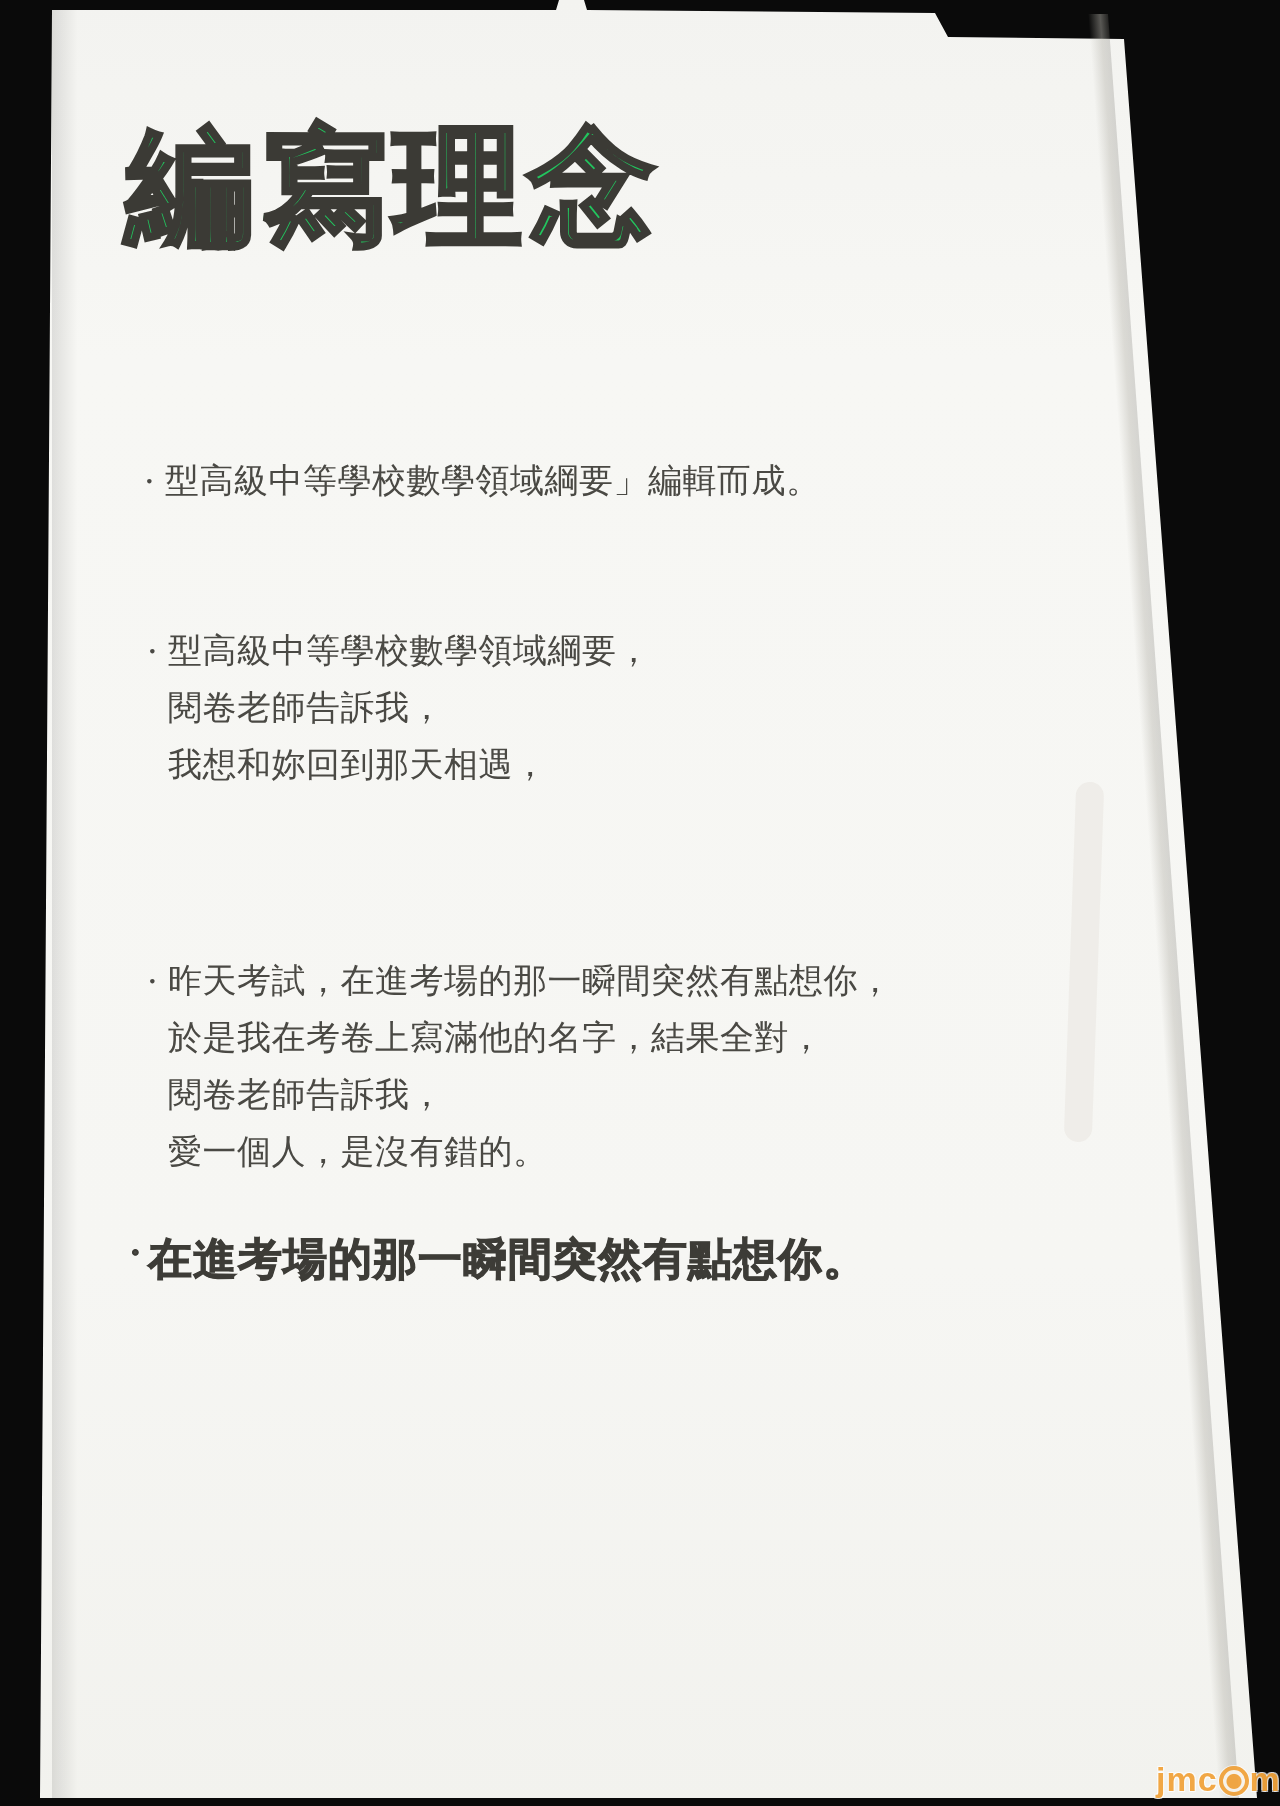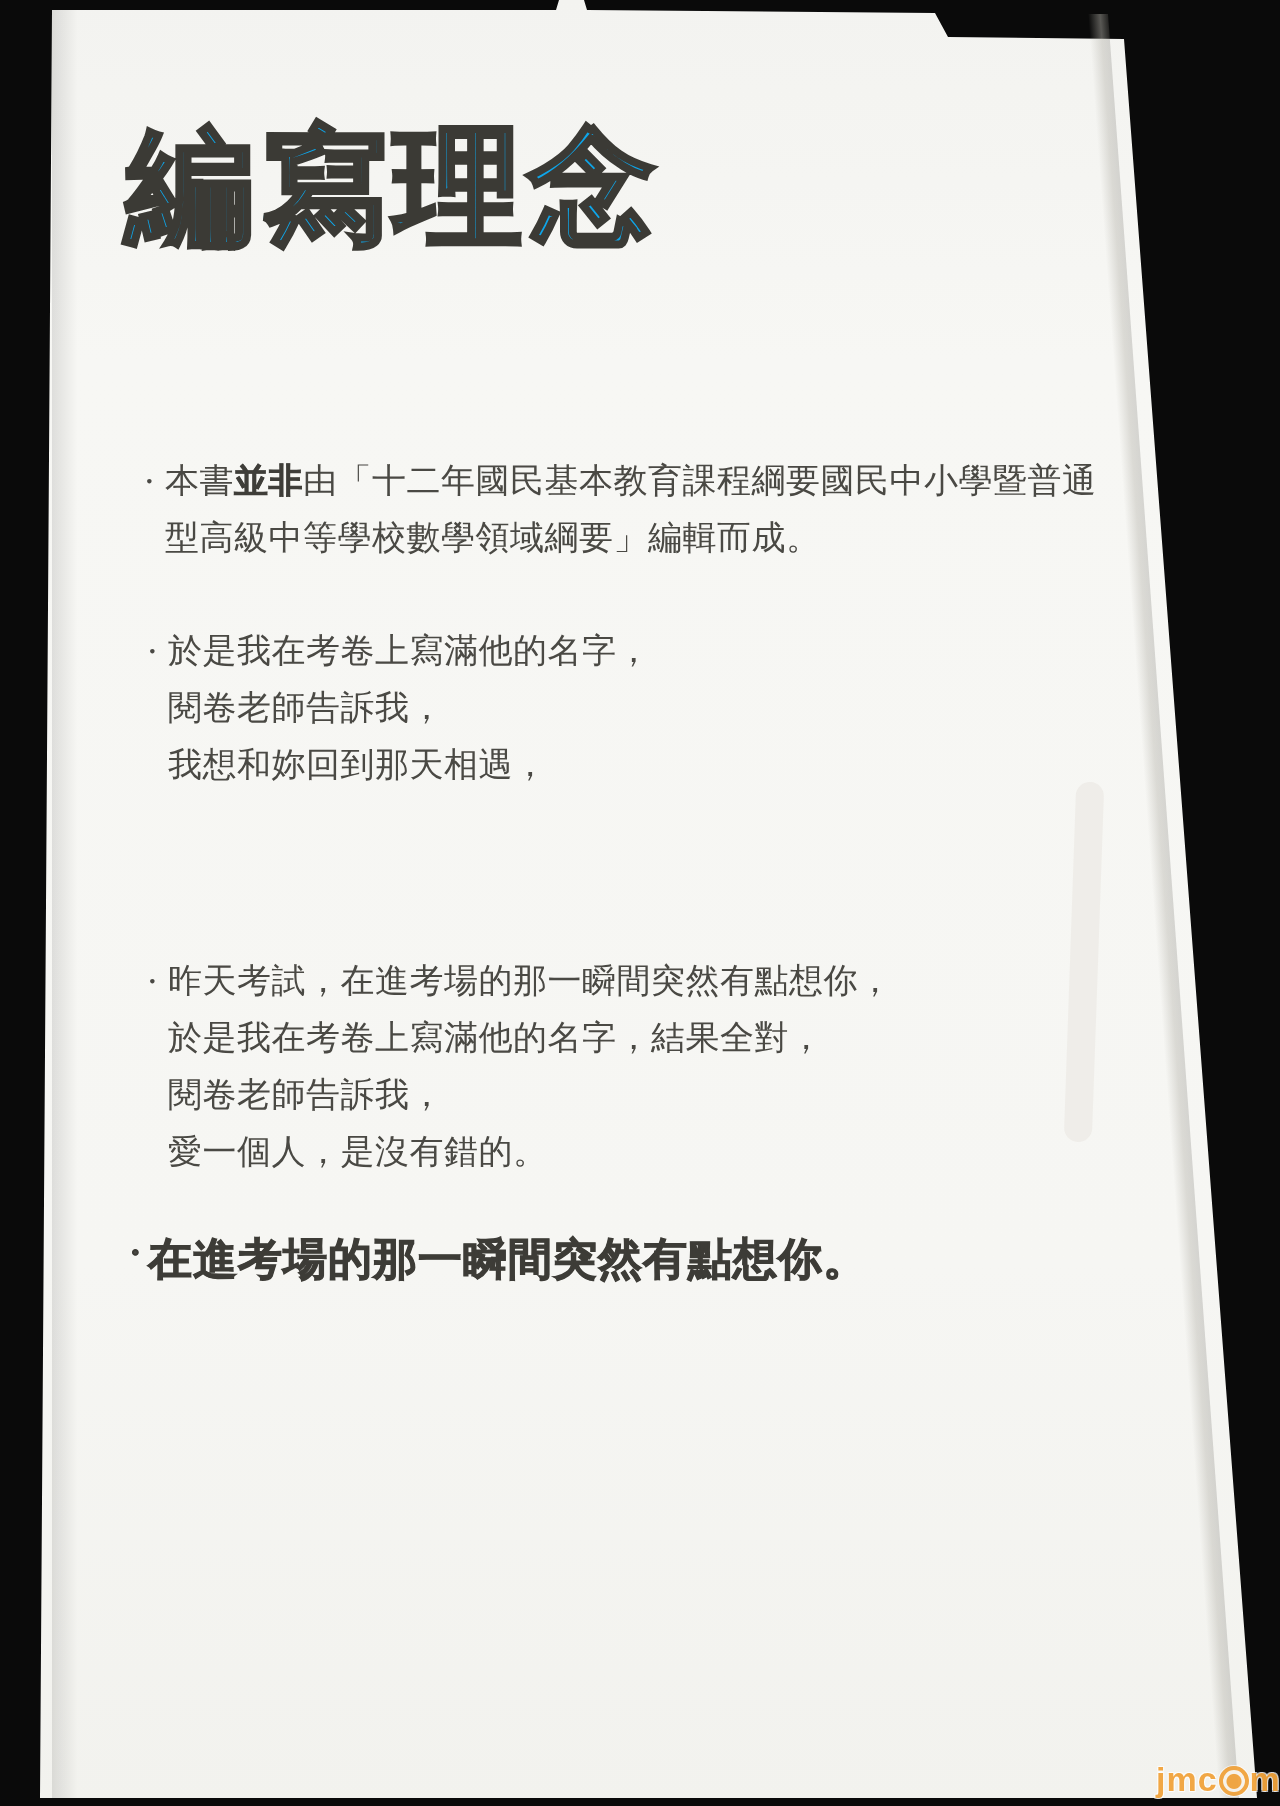--- a/index.html
+++ b/index.html
@@ -24,21 +24,21 @@
     background:linear-gradient(90deg,rgba(255,255,255,0),rgba(185,183,175,0.45) 60%,rgba(110,108,102,0.25));
     transform:skewX(4.2deg);transform-origin:0 0;
   }
   .page-tear{
     position:absolute;left:1070px;top:782px;width:28px;height:360px;
     background:#edebe6;border-radius:14px;transform:rotate(2deg);opacity:.85;
   }
   .page-title{
     position:absolute;left:126px;top:118px;margin:0;
     font-size:128px;line-height:1.08;font-weight:bold;letter-spacing:6px;
-    color:#0ea5e9;-webkit-text-stroke:4px #3b3a35;white-space:nowrap;
+    color:#22c55e;-webkit-text-stroke:4px #3b3a35;white-space:nowrap;
   }
   .bullet{
     position:absolute;font-size:34px;line-height:57px;color:#4a4944;
     letter-spacing:.5px;white-space:nowrap;
   }
   .bullet .dot{
     position:absolute;left:-30px;top:1px;font-size:28px;color:#4a4944;
   }
   .bullet b{font-weight:bold;color:#3f3e39;-webkit-text-stroke:.6px #3f3e39;}
   .b1{left:165px;top:452px;}
@@ -68,27 +68,26 @@
 
 <div class="page"></div>
 <div class="page-shade-left"></div>
 <div class="page-edge-right"></div>
 <div class="page-tear"></div>
 
 <h1 class="page-title">編寫理念</h1>
 
 <div class="bullet b1">
   <span class="dot">・</span>
-  <div><span>本書</span><b>並非</b><span>由「十二年國民基本教育課程綱要國民中小學暨普通</span></div>
   <div>型高級中等學校數學領域綱要」編輯而成。</div>
 </div>
 
 <div class="bullet b2">
   <span class="dot">・</span>
-  <div>於是我在考卷上寫滿他的名字，</div>
+  <div>型高級中等學校數學領域綱要，</div>
   <div>閱卷老師告訴我，</div>
   <div>我想和妳回到那天相遇，</div>
 </div>
 
 <div class="bullet b3">
   <span class="dot">・</span>
   <div>昨天考試，在進考場的那一瞬間突然有點想你，</div>
   <div>於是我在考卷上寫滿他的名字，結果全對，</div>
   <div>閱卷老師告訴我，</div>
   <div>愛一個人，是沒有錯的。</div>

